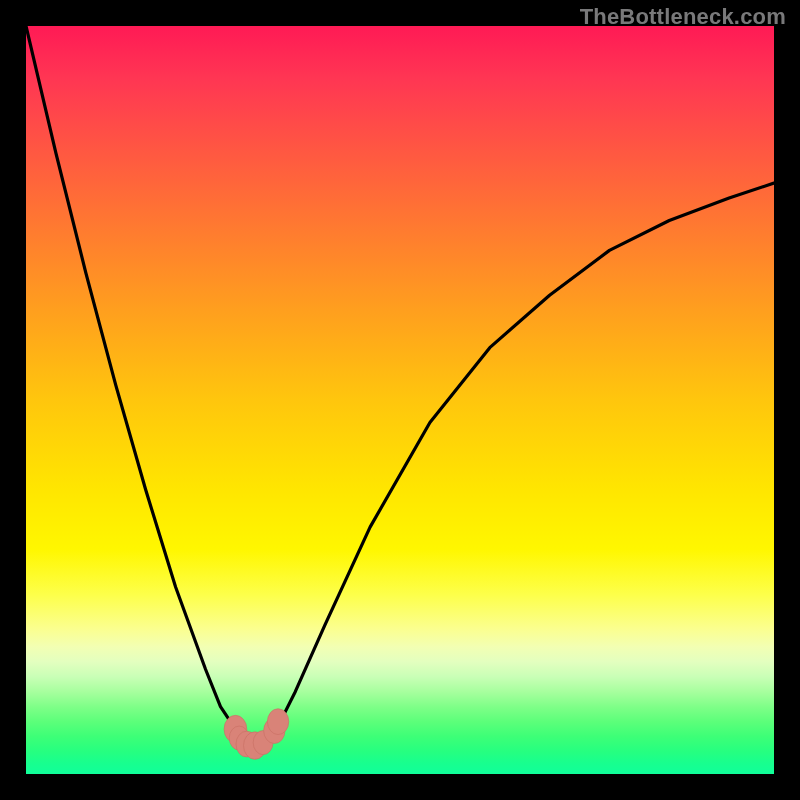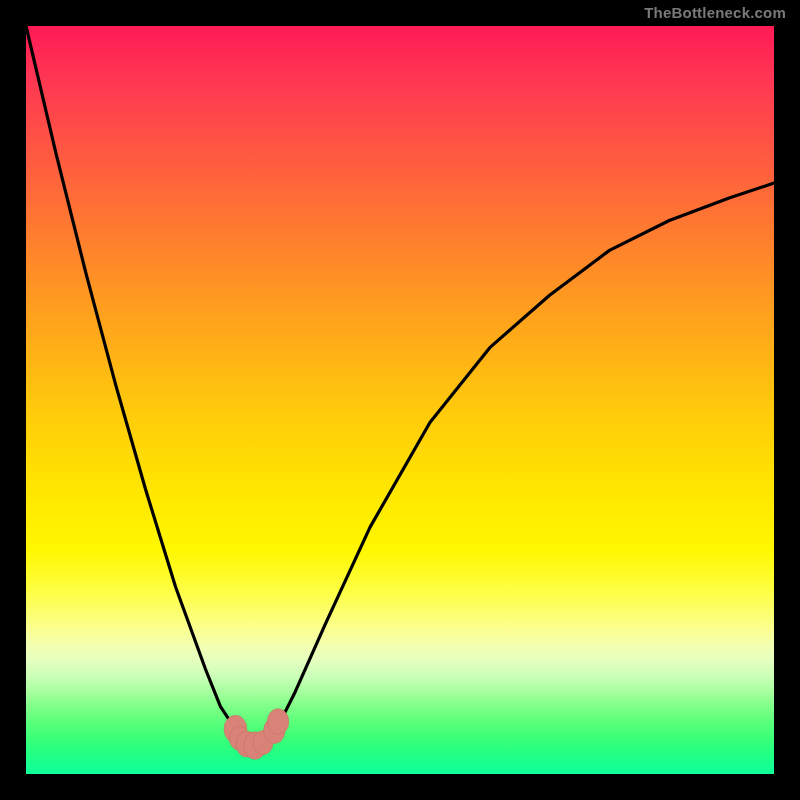--- a/index.html
+++ b/index.html
@@ -61,21 +61,21 @@
     top: 0;
     left: 0;
     width: 748px;
     height: 748px;
   }
   .watermark {
     position: absolute;
     top: 4px;
     right: 14px;
     font-family: Arial, Helvetica, sans-serif;
-    font-size: 15px;
+    font-size: 22px;
     font-weight: 600;
     color: #79797a;
     letter-spacing: 0.2px;
   }
 </style>
 </head>
 <body>
 
 <div class="frame">
   <div class="plot-area">

